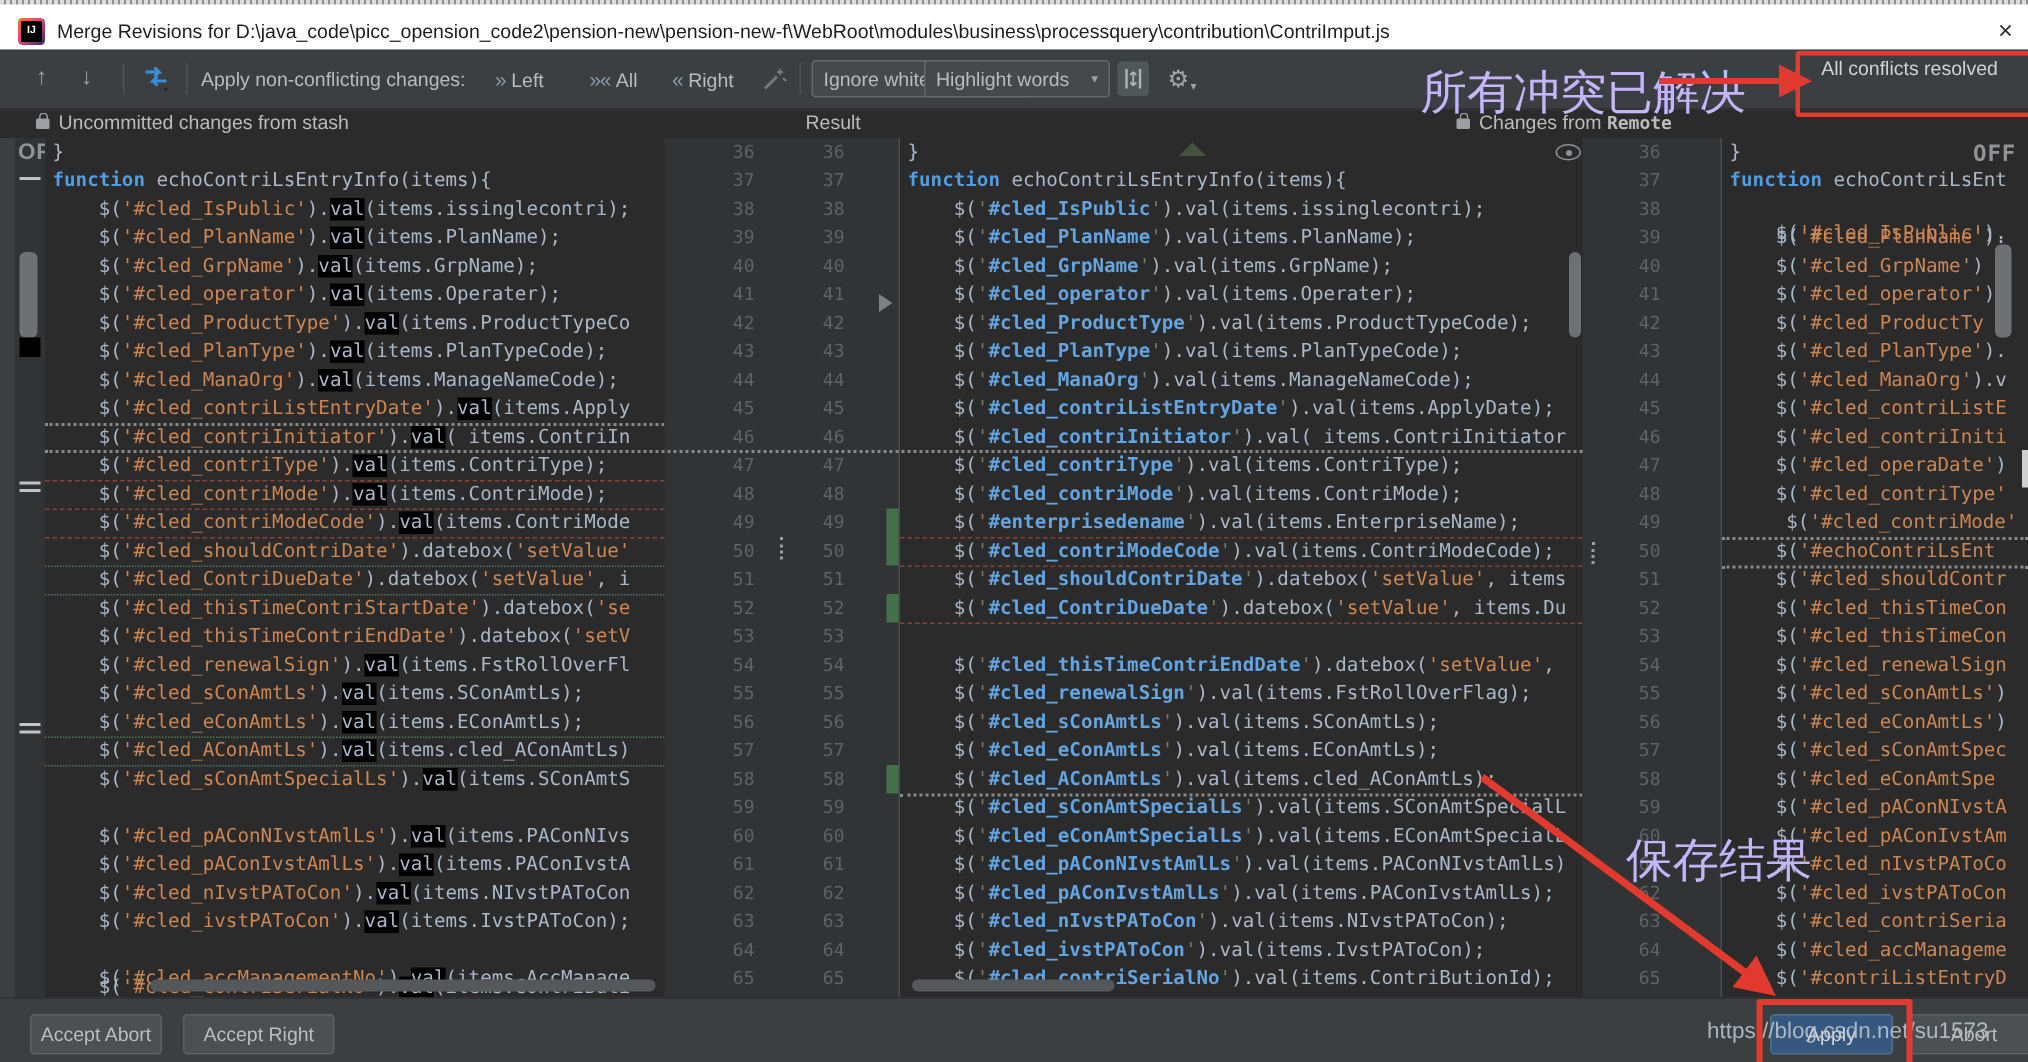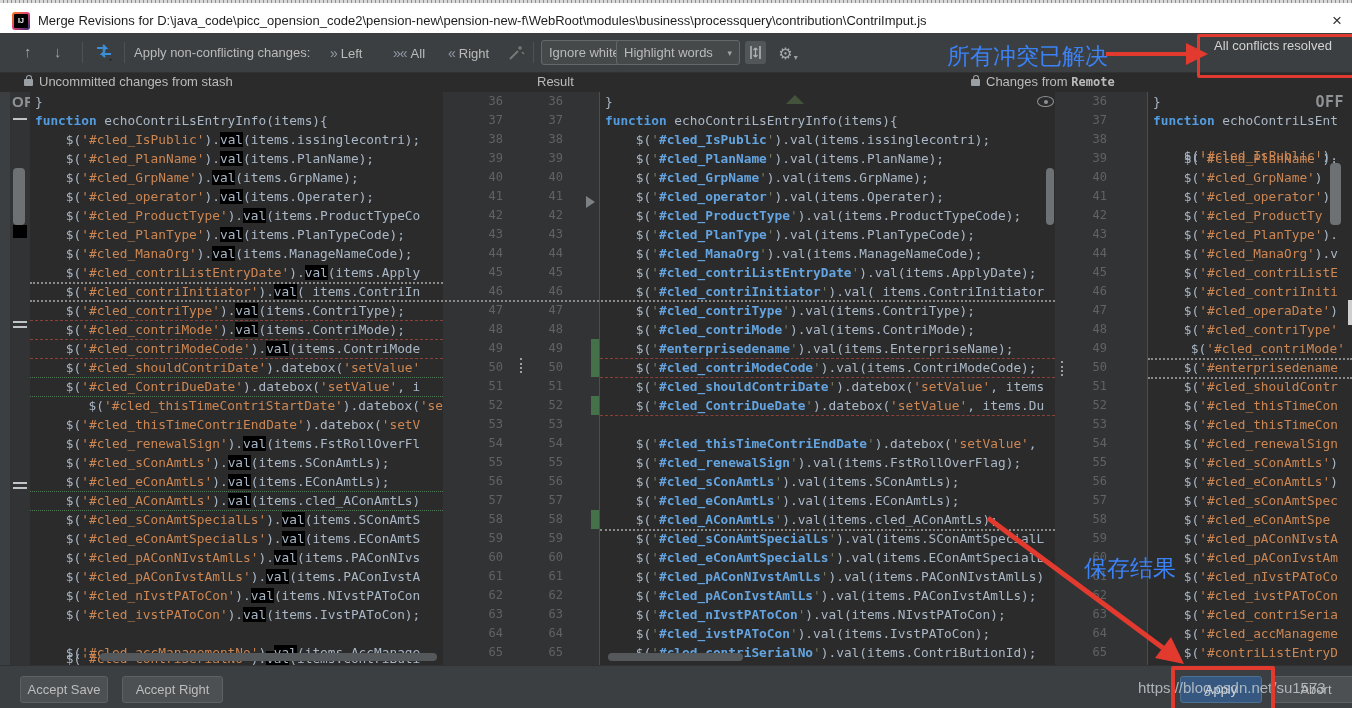--- a/index.html
+++ b/index.html
@@ -70,21 +70,21 @@
   .eye{position:absolute;left:1037px;top:96px;width:15px;height:9px;border:1.5px solid #8e9295;border-radius:50%;z-index:5;}
   .eye:after{content:'';position:absolute;left:50%;top:50%;width:4px;height:4px;margin:-2px 0 0 -2px;
              border-radius:50%;background:#8e9295;}
   
   .footer{left:0;top:665px;width:1352px;height:43px;background:#3c3f41;border-top:1px solid #2f3133;}
   .btn{position:absolute;top:10px;height:27px;background:#4c5052;border:1px solid #5e6163;border-radius:3px;
        color:#bdbdbd;font-size:13px;text-align:center;box-sizing:border-box;display:flex;align-items:center;
        justify-content:center;z-index:10;}
   .btn-blue{background:#365880;border-color:#4c6f94;color:#d6d9dc;}
   
-  .redtext{position:absolute;color:#3b82f6;font-size:23px;white-space:nowrap;z-index:60;}
+  .redtext{position:absolute;color:#c4b5fd;font-size:31px;white-space:nowrap;z-index:60;}
   .redrect{position:absolute;border:3px solid #e23a2e;border-radius:2px;z-index:55;}
   .resolved-label{position:absolute;left:1197px;top:34px;width:152px;height:23px;display:flex;align-items:center;
                   justify-content:center;color:#d2d2d2;font-size:13px;z-index:56;}
   .watermark{position:absolute;left:1138px;top:679px;font-size:15px;color:rgba(188,196,200,0.88);
              white-space:nowrap;z-index:52;}
   svg.overlay{position:absolute;left:0;top:0;z-index:61;pointer-events:none;}
 </style>
 </head>
 <body>
 
@@ -191,28 +191,27 @@
       <div class="cl" style="top: 114px;">    $(<span class="str">'#cled_ProductType'</span>).<span class="vhl">val</span>(items.ProductTypeCo</div>
       <div class="cl" style="top: 133px;">    $(<span class="str">'#cled_PlanType'</span>).<span class="vhl">val</span>(items.PlanTypeCode);</div>
       <div class="cl" style="top: 152px;">    $(<span class="str">'#cled_ManaOrg'</span>).<span class="vhl">val</span>(items.ManageNameCode);</div>
       <div class="cl" style="top: 171px;">    $(<span class="str">'#cled_contriListEntryDate'</span>).<span class="vhl">val</span>(items.Apply</div>
       <div class="cl" style="top: 190px;">    $(<span class="str">'#cled_contriInitiator'</span>).<span class="vhl">val</span>( items.ContriIn</div>
       <div class="cl" style="top: 209px;">    $(<span class="str">'#cled_contriType'</span>).<span class="vhl">val</span>(items.ContriType);</div>
       <div class="cl" style="top: 228px;">    $(<span class="str">'#cled_contriMode'</span>).<span class="vhl">val</span>(items.ContriMode);</div>
       <div class="cl" style="top: 247px;">    $(<span class="str">'#cled_contriModeCode'</span>).<span class="vhl">val</span>(items.ContriMode</div>
       <div class="cl" style="top: 266px;">    $(<span class="str">'#cled_shouldContriDate'</span>).datebox(<span class="str">'setValue'</span></div>
       <div class="cl" style="top: 285px;">    $(<span class="str">'#cled_ContriDueDate'</span>).datebox(<span class="str">'setValue'</span>, i</div>
-      <div class="cl" style="top: 304px; text-align: right;">    $(<span class="str">'#cled_thisTimeContriStartDate'</span>).datebox(<span class="str">'se</span></div>
+      <div class="cl" style="top: 304px;">    $(<span class="str">'#cled_thisTimeContriStartDate'</span>).datebox(<span class="str">'se</span></div>
       <div class="cl" style="top: 323px;">    $(<span class="str">'#cled_thisTimeContriEndDate'</span>).datebox(<span class="str">'setV</span></div>
       <div class="cl" style="top: 342px;">    $(<span class="str">'#cled_renewalSign'</span>).<span class="vhl">val</span>(items.FstRollOverFl</div>
       <div class="cl" style="top: 361px;">    $(<span class="str">'#cled_sConAmtLs'</span>).<span class="vhl">val</span>(items.SConAmtLs);</div>
       <div class="cl" style="top: 380px;">    $(<span class="str">'#cled_eConAmtLs'</span>).<span class="vhl">val</span>(items.EConAmtLs);</div>
       <div class="cl" style="top: 399px;">    $(<span class="str">'#cled_AConAmtLs'</span>).<span class="vhl">val</span>(items.cled_AConAmtLs)</div>
       <div class="cl" style="top: 418px;">    $(<span class="str">'#cled_sConAmtSpecialLs'</span>).<span class="vhl">val</span>(items.SConAmtS</div>
-      <div class="cl" style="top: 437px;">    $(<span class="str">'#cled_eConAmtSpecialLs'</span>).<span class="vhl">val</span>(items.EConAmtS</div>
       <div class="cl" style="top: 475px;">    $(<span class="str">'#cled_pAConIvstAmlLs'</span>).<span class="vhl">val</span>(items.PAConIvstA</div>
       <div class="cl" style="top: 456px;">    $(<span class="str">'#cled_pAConNIvstAmlLs'</span>).<span class="vhl">val</span>(items.PAConNIvs</div>
       <div class="cl" style="top: 494px;">    $(<span class="str">'#cled_nIvstPAToCon'</span>).<span class="vhl">val</span>(items.NIvstPAToCon</div>
       <div class="cl" style="top: 513px;">    $(<span class="str">'#cled_ivstPAToCon'</span>).<span class="vhl">val</span>(items.IvstPAToCon);</div>
       <div class="cl" style="top: 532px; margin-top: 25px;">    $(<span class="str">'#cled_contriSerialNo'</span>).<span class="vhl">val</span>(items.ContriButi</div>
       <div class="cl" style="top: 551px;">    $(<span class="str">'#cled_accManagementNo'</span>).<span class="vhl">val</span>(items.AccManage</div>
     </div>
   <div class="hthumb" style="left:100px;top:653px;width:337px;"></div>
 
   <div class="abs gutterbg" style="left:443px;top:92px;width:157px;height:573px;border-right:1px solid #4b4e50;box-sizing:border-box;">
@@ -377,42 +376,42 @@
       <div class="cl" style="top: 76px;">    $(<span class="str">'#cled_GrpName'</span>)</div>
       <div class="cl" style="top: 95px;">    $(<span class="str">'#cled_operator'</span>)</div>
       <div class="cl" style="top: 114px;">    $(<span class="str">'#cled_ProductTy</span></div>
       <div class="cl" style="top: 133px;">    $(<span class="str">'#cled_PlanType'</span>).</div>
       <div class="cl" style="top: 152px;">    $(<span class="str">'#cled_ManaOrg'</span>).v</div>
       <div class="cl" style="top: 171px;">    $(<span class="str">'#cled_contriListE</span></div>
       <div class="cl" style="top: 190px;">    $(<span class="str">'#cled_contriIniti</span></div>
       <div class="cl" style="top: 209px;">    $(<span class="str">'#cled_operaDate'</span>)</div>
       <div class="cl" style="top: 228px;">    $(<span class="str">'#cled_contriType'</span></div>
       <div class="cl" style="top: 247px; text-align: center;">    $(<span class="str">'#cled_contriMode'</span></div>
-      <div class="cl" style="top: 266px;">    $(<span class="str">'#enterprisedename</span></div>
+      <div class="cl" style="top: 266px;">    $(<span class="str">'#echoContriLsEnt</span></div>
       <div class="cl" style="top: 285px;">    $(<span class="str">'#cled_shouldContr</span></div>
       <div class="cl" style="top: 304px;">    $(<span class="str">'#cled_thisTimeCon</span></div>
       <div class="cl" style="top: 323px;">    $(<span class="str">'#cled_thisTimeCon</span></div>
       <div class="cl" style="top: 342px;">    $(<span class="str">'#cled_renewalSign</span></div>
       <div class="cl" style="top: 361px;">    $(<span class="str">'#cled_sConAmtLs'</span>)</div>
       <div class="cl" style="top: 380px;">    $(<span class="str">'#cled_eConAmtLs'</span>)</div>
       <div class="cl" style="top: 399px;">    $(<span class="str">'#cled_sConAmtSpec</span></div>
       <div class="cl" style="top: 418px;">    $(<span class="str">'#cled_eConAmtSpe</span></div>
       <div class="cl" style="top: 437px;">    $(<span class="str">'#cled_pAConNIvstA</span></div>
       <div class="cl" style="top: 456px;">    $(<span class="str">'#cled_pAConIvstAm</span></div>
       <div class="cl" style="top: 475px;">    $(<span class="str">'#cled_nIvstPAToCo</span></div>
       <div class="cl" style="top: 494px;">    $(<span class="str">'#cled_ivstPAToCon</span></div>
       <div class="cl" style="top: 513px;">    $(<span class="str">'#cled_contriSeria</span></div>
       <div class="cl" style="top: 532px;">    $(<span class="str">'#cled_accManageme</span></div>
       <div class="cl" style="top: 551px;">    $(<span class="str">'#contriListEntryD</span></div>
     </div>
   <div class="thumb" style="left:1330px;top:163px;width:11px;height:62px;"></div>
   <div class="abs" style="left:1348px;top:300px;width:4px;height:25px;background:#cfcfcf;"></div>
 
   <div class="abs footer">
-    <div class="btn" style="left:20px;width:88px;">Accept Save</div>
+    <div class="btn" style="left:20px;width:88px;">Accept Abort</div>
     <div class="btn" style="left:122px;width:101px;">Accept Right</div>
     <div class="btn btn-blue" style="left:1180px;width:82px;">Apply</div>
     <div class="btn" style="left:1272px;width:88px;">Abort</div>
   </div>
   <div class="redrect" style="left:1171px;top:666px;width:96px;height:38px;border-width:4px;"></div>
   <div class="watermark">https://blog.csdn.net/su1573</div>
 
   <div class="redtext" style="left:947px;top:41px;">所有冲突已解决</div>
   <div class="redtext" style="left:1084px;top:553px;">保存结果</div>
 

